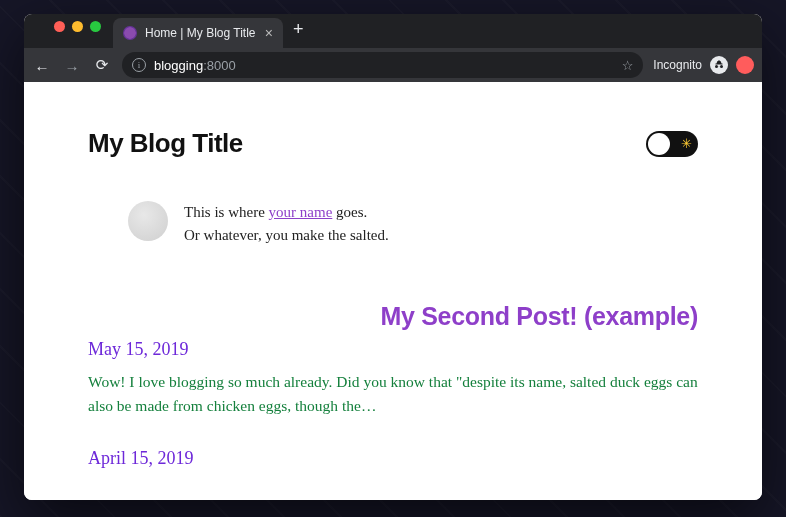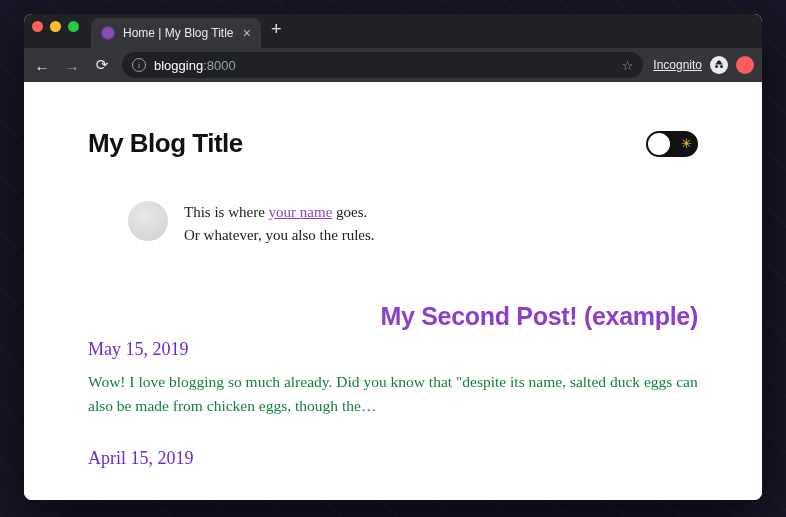--- a/index.html
+++ b/index.html
@@ -35,21 +35,21 @@
   box-shadow: 0 20px 60px rgba(0,0,0,0.6);
   overflow: hidden;
   display: flex;
   flex-direction: column;
 }
 .tabbar {
   height: 34px;
   background: #202124;
   display: flex;
   align-items: flex-end;
-  padding: 0 2px;
+  padding: 0 24px;
 }
 .traffic { display:flex; gap:7px; padding:0 6px 10px 6px; align-self:center;}
 .tl { width:11px; height:11px; border-radius:50%; }
 .tl.r{background:#ff5f57;} .tl.y{background:#febc2e;} .tl.g{background:#28c840;}
 .tab {
   display:flex; align-items:center; gap:8px;
   background:#35363a; color:#e8eaed;
   height:30px; padding:0 10px;
   border-radius:8px 8px 0 0;
   font-family:-apple-system,Arial,sans-serif; font-size:12px;
@@ -68,21 +68,21 @@
 .navbtn.active{ color:#e8eaed;}
 .addr{
   flex:1; height:26px; background:#202124; border-radius:13px;
   display:flex; align-items:center; padding:0 10px; gap:8px;
   color:#e8eaed; font-size:13px;
 }
 .addr .info{ width:14px;height:14px;border:1.5px solid #9aa0a6;border-radius:50%;display:flex;align-items:center;justify-content:center;font-size:9px;color:#9aa0a6;font-family:Georgia;}
 .addr .host{color:#fff;}
 .addr .port{color:#9aa0a6;}
 .addr .star{ margin-left:auto; color:#9aa0a6;}
-.rights{ display:flex; align-items:center; gap:8px; color:#e8eaed; font-size:12px;text-decoration:underline;}
+.rights{ display:flex; align-items:center; gap:8px; color:#e8eaed; font-size:12px;}
 .incico{ width:18px;height:18px;border-radius:50%;background:#e8eaed;display:flex;align-items:center;justify-content:center;}
 .incico svg{width:12px;height:12px;}
 .ext{ width:18px;height:18px;border-radius:50%;background:#ff5c5c;}
 .page{
   flex:1; overflow:auto; background:#fff;
 }
 .content{
   max-width:610px; margin:6px auto; padding:40px 0 20px;
 }
 .header-row{ display:flex; align-items:center; justify-content:space-between;}
@@ -172,21 +172,21 @@
           <span class="sun">✳</span>
         </div>
       </div>
 
       <div class="bio">
         <div class="avatar"></div>
         <div class="bio-text">
           <div>
             <span>This is where </span><a href="#">your name</a><span> goes.</span>
           </div>
-          <div>Or whatever, you also the rules.</div>
+          <div>Or whatever, you make the salted.</div>
         </div>
       </div>
 
       <article class="post">
         <h2>My Second Post! (example)</h2>
         <div class="date">May 15, 2019</div>
         <p class="excerpt">Wow! I love blogging so much already. Did you know that "despite its name, salted duck eggs can also be made from chicken eggs, though the…</p>
       </article>
 
       <article class="post">

